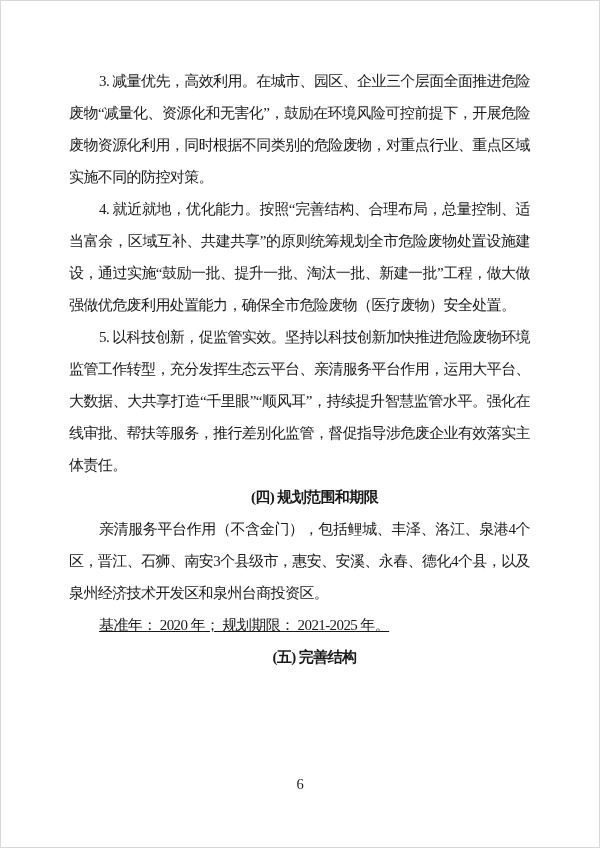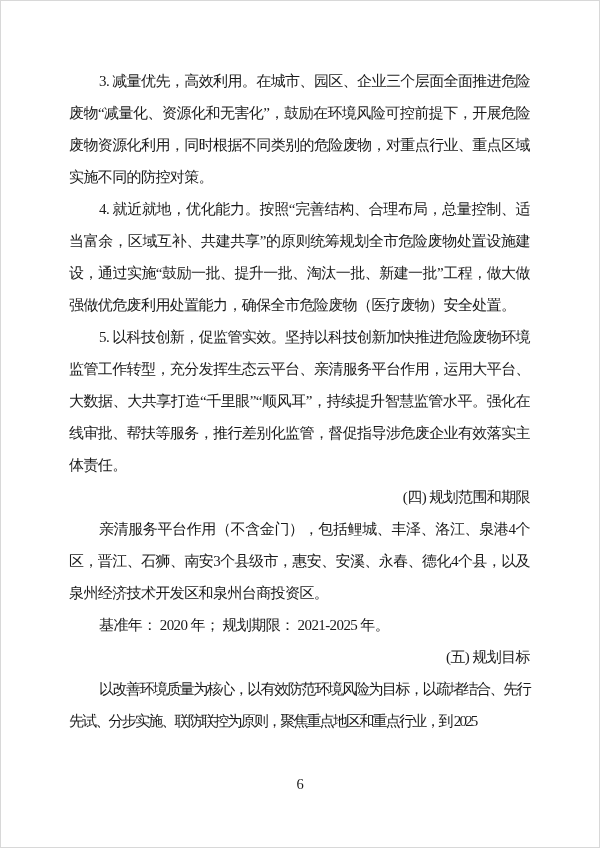--- a/index.html
+++ b/index.html
@@ -26,26 +26,27 @@
   .block {
     margin: 0;
     padding: 0;
     font-size: 15px;
     line-height: 32px;
     letter-spacing: -0.6px;
     text-indent: 2em;
     text-align: justify;
   }
   .heading {
-    font-weight: 400;
-    text-align: right;
+    font-weight: 700;
+    text-align: center;
   }
   .oneline {
     white-space: pre;
     text-align: left;
+    text-decoration: underline;
   }
   .tight {
     letter-spacing: -1.8px;
   }
   .page-number {
     position: absolute;
     left: 0;
     right: 0;
     top: 774px;
     text-align: center;
@@ -58,17 +59,16 @@
 <body>
 
 <div class="page">
   <div class="content">
     <p class="block">3. 减量优先，高效利用。在城市、园区、企业三个层面全面推进危险废物“减量化、资源化和无害化”，鼓励在环境风险可控前提下，开展危险废物资源化利用，同时根据不同类别的危险废物，对重点行业、重点区域实施不同的防控对策。</p>
     <p class="block">4. 就近就地，优化能力。按照“完善结构、合理布局，总量控制、适当富余，区域互补、共建共享”的原则统筹规划全市危险废物处置设施建设，通过实施“鼓励一批、提升一批、淘汰一批、新建一批”工程，做大做强做优危废利用处置能力，确保全市危险废物（医疗废物）安全处置。</p>
     <p class="block">5. 以科技创新，促监管实效。坚持以科技创新加快推进危险废物环境监管工作转型，充分发挥生态云平台、亲清服务平台作用，运用大平台、大数据、大共享打造“千里眼”“顺风耳”，持续提升智慧监管水平。强化在线审批、帮扶等服务，推行差别化监管，督促指导涉危废企业有效落实主体责任。</p>
     <h3 class="block heading">(四) 规划范围和期限</h3>
     <p class="block">亲清服务平台作用（不含金门），包括鲤城、丰泽、洛江、泉港4个区，晋江、石狮、南安3个县级市，惠安、安溪、永春、德化4个县，以及泉州经济技术开发区和泉州台商投资区。</p>
     <p class="block oneline">基准年： 2020 年； 规划期限： 2021-2025 年。</p>
-    <h3 class="block heading">(五) 规划目标</h3>
-    <p class="block tight">以改善环境质量为核心，以有效防范环境风险为目标，以疏堵结合、先行先试、分步实施、联防联控为原则，聚焦重点地区和重点行业，到 2025</p>
+    <h3 class="block heading">(五) 完善结构</h3>
   </div>
   <div class="page-number">6</div>
 </div>
 
 </body></html>

